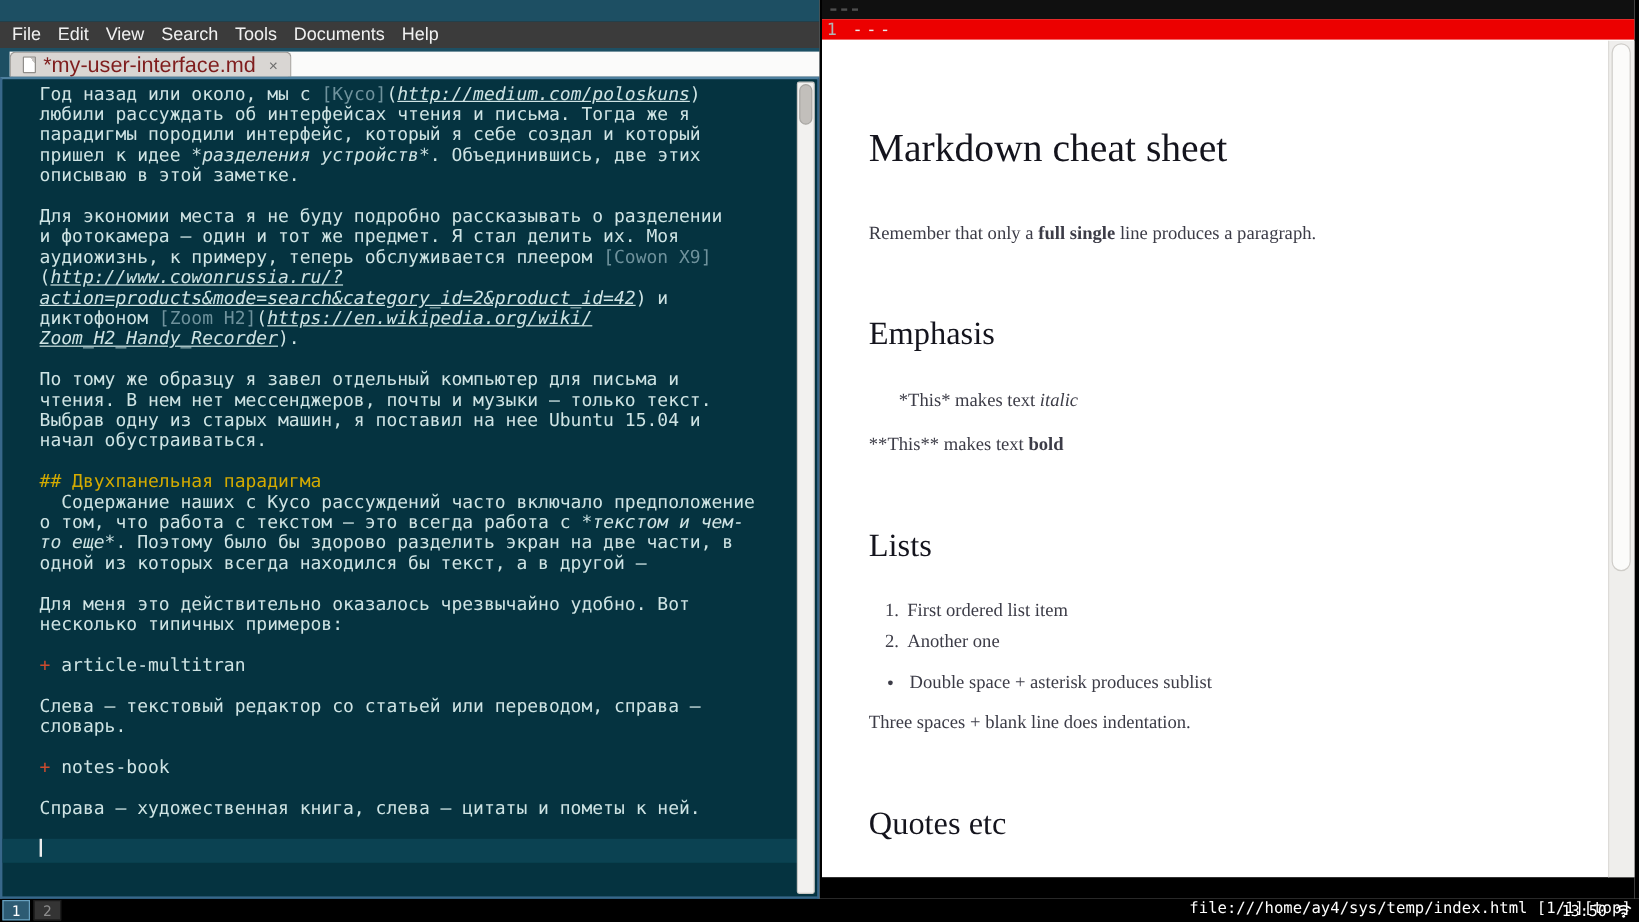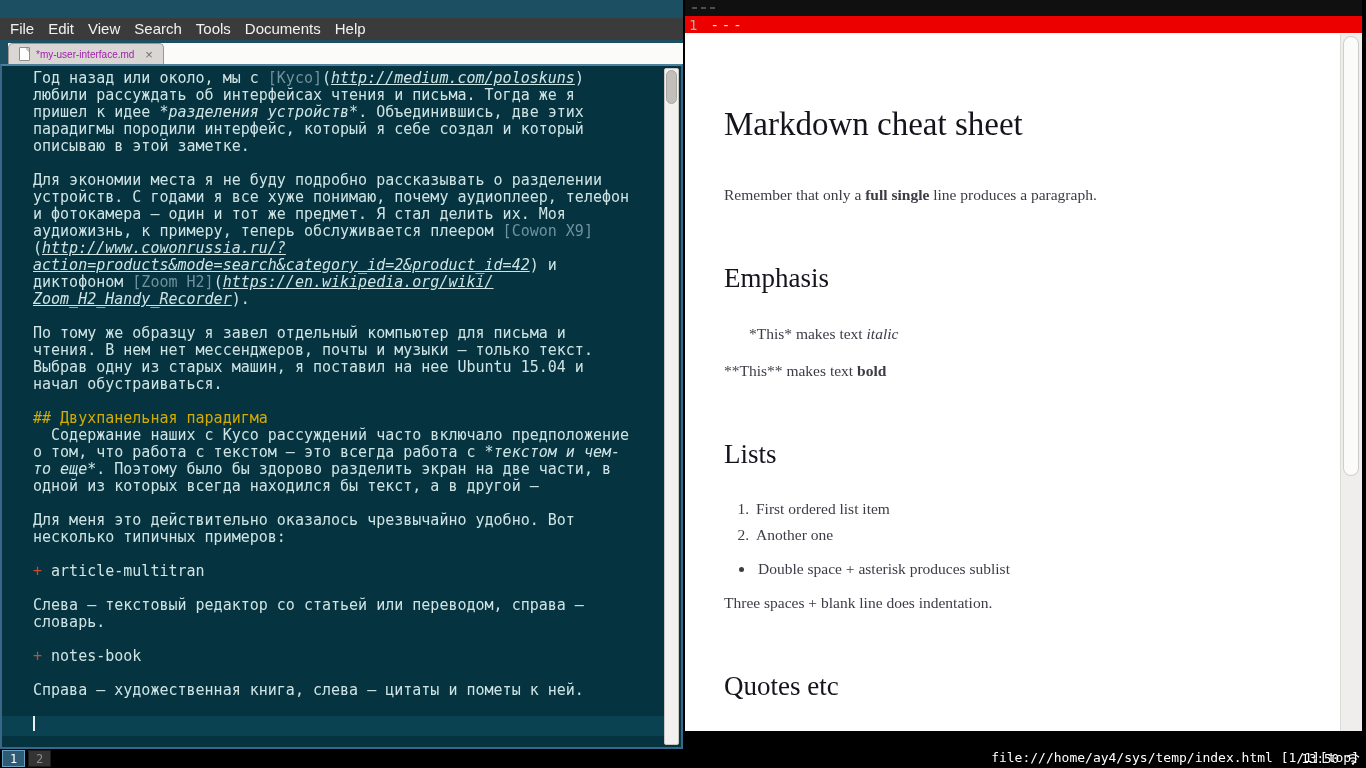--- a/index.html
+++ b/index.html
@@ -14,21 +14,21 @@
               font:bold 12.5px "DejaVu Sans Mono",monospace; line-height:18px; padding-left:5px;
               white-space:pre; }
   .menubar { height:22px; background:#3b3b3b; display:flex; align-items:center; padding-left:3px; }
   .menu-item { color:#f1f1f1; font-size:15px; line-height:22px; padding:0 7px; cursor:default; }
   .tabstrip { height:24px; background:#1d4f63; padding:3px 0 0 8px; }
   .tabstrip-inner { height:21px; background:#fbfbfa; display:flex; }
   .tab { height:21px; background:#d9d6d3; border:1px solid #9b9894; border-bottom:none;
          border-radius:5px 5px 0 0; display:flex; align-items:center; gap:6px; padding:0 10px; }
   .doc-icon { width:11px; height:14px; border:1px solid #8f8d8a; border-radius:1px;
               background:linear-gradient(to bottom left, #c8c5c2 0 3px, #fff 3px); }
-  .tab-label { font-size:10px; color:#a21caf; white-space:pre; }
+  .tab-label { font-size:18px; color:#7f1d1d; white-space:pre; }
   .tab-close { font-size:13px; color:#6e6e6e; margin-left:5px; }
 
   .editor { flex:1; background:#053340; border:2px solid #38678a; border-top-color:#4d7f9e;
             position:relative; overflow:hidden; padding:4px 12px 0 31px;
             font:15px/17px "DejaVu Sans Mono",monospace; color:#cfe4e4; }
   .line { height:17px; white-space:pre; }
   .line.cur { background:#0b4252; margin-left:-31px; padding-left:31px; height:20px; }
   .seg-link { color:#6f929c; }
   .seg-url  { color:#cfe4e4; font-style:italic; text-decoration:underline; }
   .seg-em   { font-style:italic; }
@@ -112,26 +112,25 @@
             <span class="doc-icon"></span>
             <span class="tab-label">*my-user-interface.md</span>
             <span class="tab-close">×</span>
           </div>
         </div>
       </div>
       <div class="editor">
         <div>
             <div class="line"><span class="seg-n">Год назад или около, мы с </span><span class="seg-link">[Kyco]</span><span class="seg-n">(</span><span class="seg-url">http://medium.com/poloskuns</span><span class="seg-n">)</span></div>
             <div class="line"><span class="seg-n">любили рассуждать об интерфейсах чтения и письма. Тогда же я</span></div>
+            <div class="line"><span class="seg-n">парадигмы породили интерфейс, который я себе создал и который</span></div>
             <div class="line"><span class="seg-n">пришел к идее </span><span class="seg-em">*разделения устройств*</span><span class="seg-n">. Объединившись, две этих</span></div>
-            <div class="line"><span class="seg-n">парадигмы породили интерфейс, который я себе создал и который</span></div>
             <div class="line"><span class="seg-n">описываю в этой заметке.</span></div>
             <div class="line"><span class="seg-n"></span></div>
             <div class="line"><span class="seg-n">Для экономии места я не буду подробно рассказывать о разделении</span></div>
-            <div class="line"><span class="seg-n">устройств. С годами я все хуже понимаю, почему аудиоплеер, телефон</span></div>
             <div class="line"><span class="seg-n">и фотокамера — один и тот же предмет. Я стал делить их. Моя</span></div>
             <div class="line"><span class="seg-n">аудиожизнь, к примеру, теперь обслуживается плеером </span><span class="seg-link">[Cowon X9]</span></div>
             <div class="line"><span class="seg-n">(</span><span class="seg-url">http://www.cowonrussia.ru/?</span></div>
             <div class="line"><span class="seg-url">action=products&amp;mode=search&amp;category_id=2&amp;product_id=42</span><span class="seg-n">) и</span></div>
             <div class="line"><span class="seg-n">диктофоном </span><span class="seg-link">[Zoom H2]</span><span class="seg-n">(</span><span class="seg-url">https://en.wikipedia.org/wiki/</span></div>
             <div class="line"><span class="seg-url">Zoom_H2_Handy_Recorder</span><span class="seg-n">).</span></div>
             <div class="line"><span class="seg-n"></span></div>
             <div class="line"><span class="seg-n">По тому же образцу я завел отдельный компьютер для письма и</span></div>
             <div class="line"><span class="seg-n">чтения. В нем нет мессенджеров, почты и музыки — только текст.</span></div>
             <div class="line"><span class="seg-n">Выбрав одну из старых машин, я поставил на нее Ubuntu 15.04 и</span></div>

